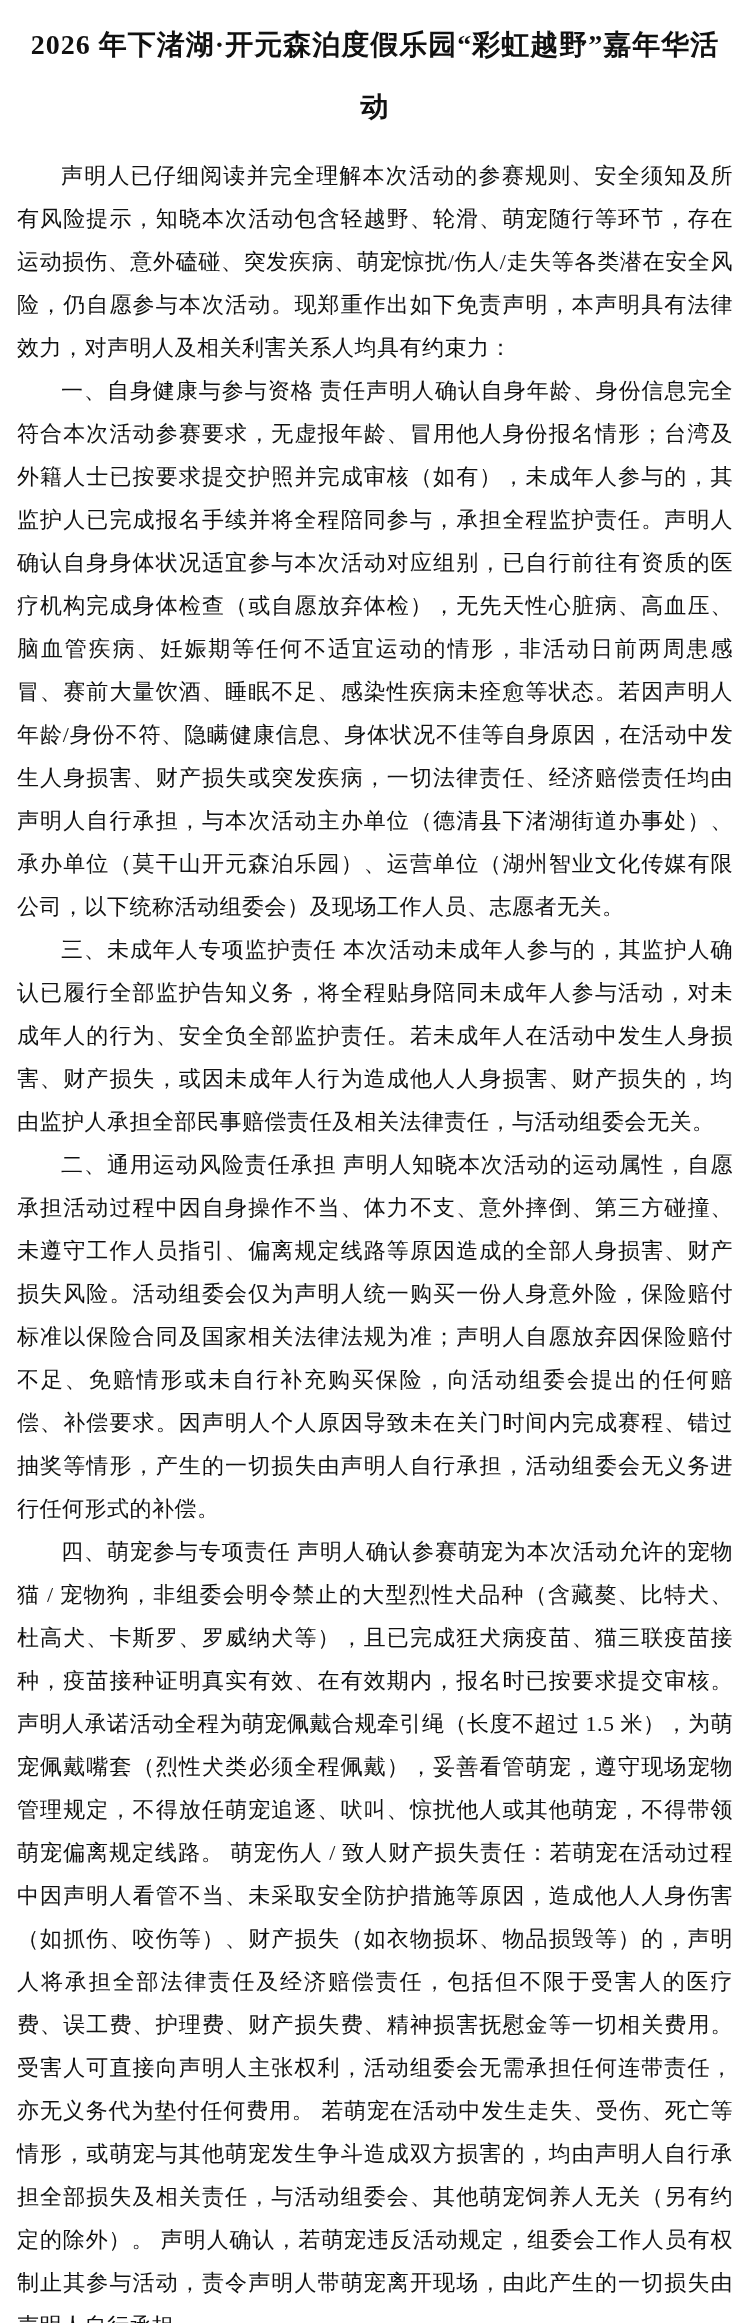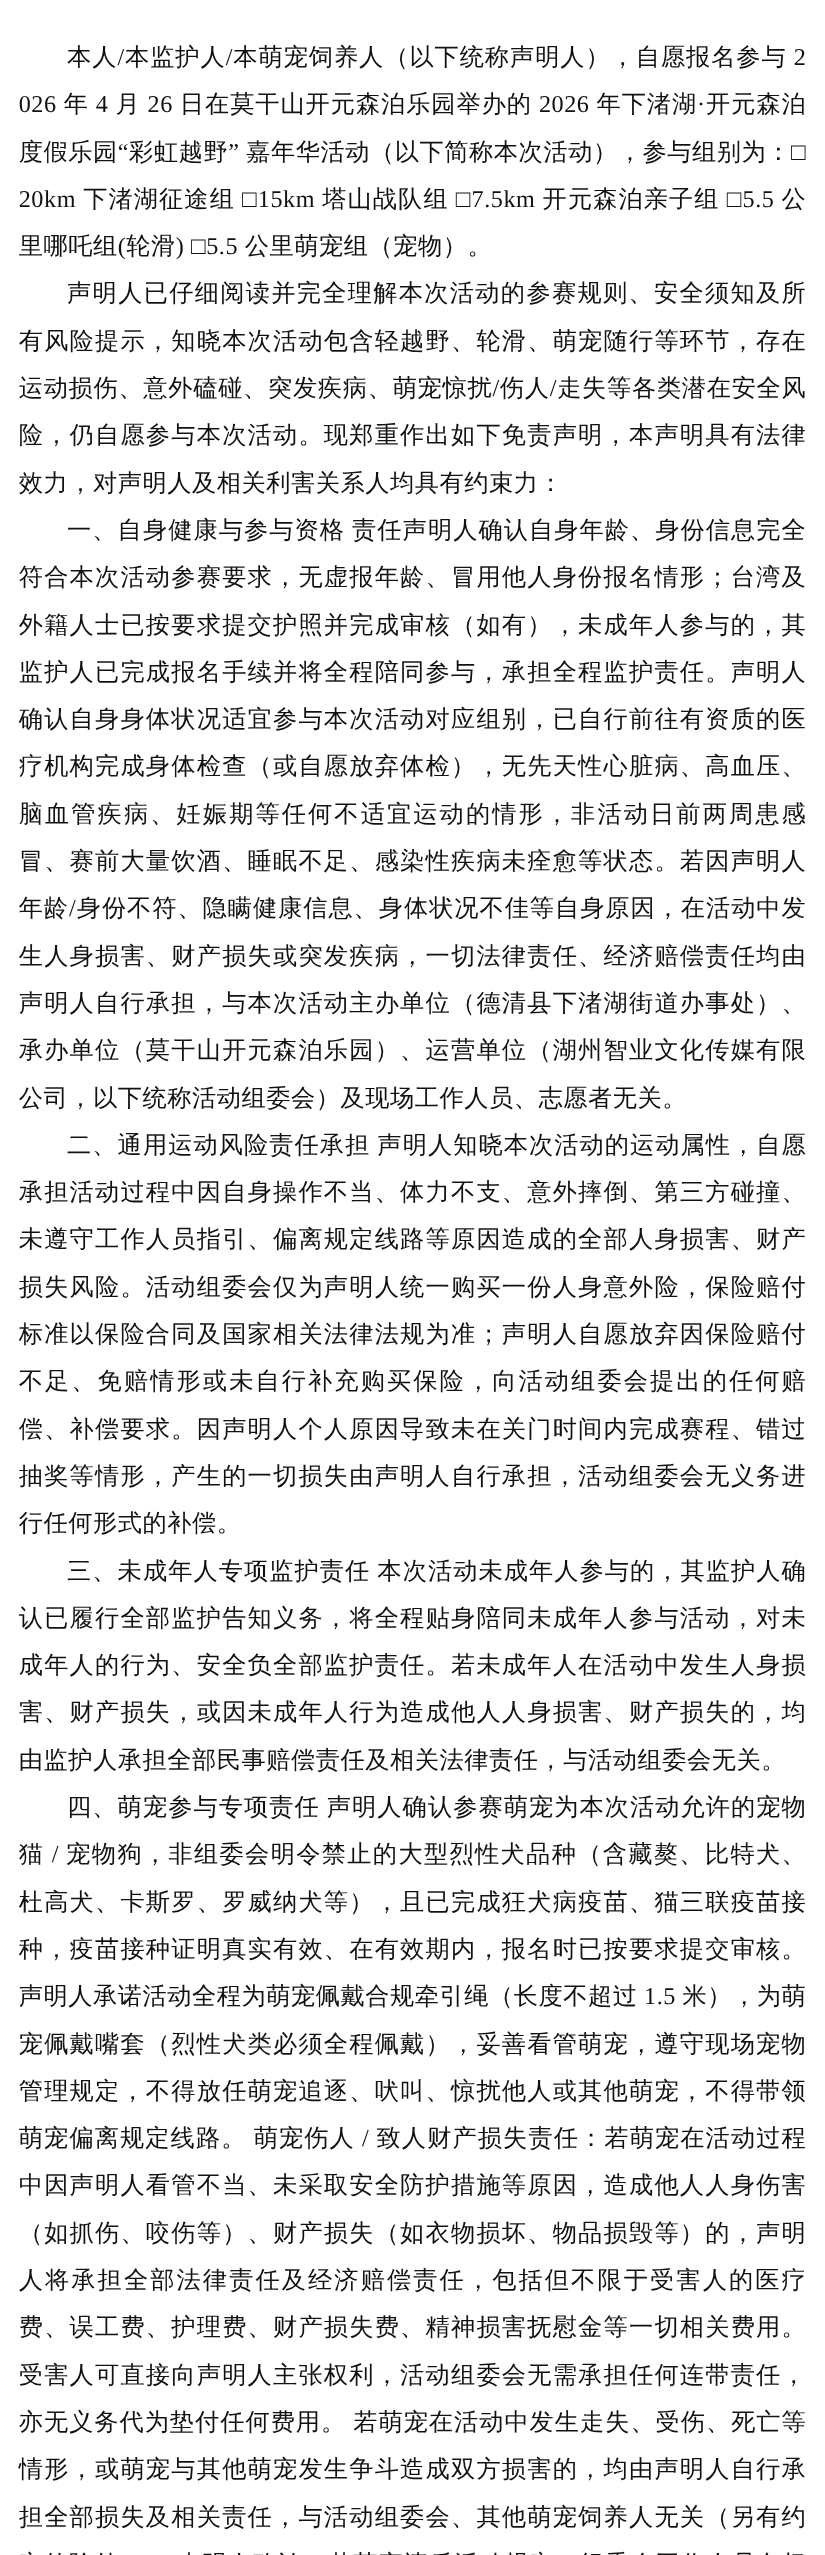--- a/index.html
+++ b/index.html
@@ -41,23 +41,23 @@
     word-break: break-all;
   }
   .para b {
     font-weight: normal;
   }
 </style>
 </head>
 <body>
 
 <div class="page">
+  <h1 class="doc-title">2026 年下渚湖·开元森泊度假乐园“彩虹越野”嘉年华活动</h1>
 
   <div class="doc-body">
-      <p class="para">本人/本监护人/本萌宠饲养人（以下统称声明人），自愿报名参与 2026 年 4 月 26 日在莫干山开元森泊乐园举办的 2026 年下渚湖·开元森泊度假乐园“彩虹越野” 嘉年华活动（以下简称本次活动），参与组别为：□20km 下渚湖征途组 □15km 塔山战队组 □7.5km 开元森泊亲子组 □5.5 公里哪吒组(轮滑) □5.5 公里萌宠组（宠物）。</p>
       <p class="para">声明人已仔细阅读并完全理解本次活动的参赛规则、安全须知及所有风险提示，知晓本次活动包含轻越野、轮滑、萌宠随行等环节，存在运动损伤、意外磕碰、突发疾病、萌宠惊扰/伤人/走失等各类潜在安全风险，仍自愿参与本次活动。现郑重作出如下免责声明，本声明具有法律效力，对声明人及相关利害关系人均具有约束力：</p>
       <p class="para"><b>一、自身健康与参与资格</b> 责任声明人确认自身年龄、身份信息完全符合本次活动参赛要求，无虚报年龄、冒用他人身份报名情形；台湾及外籍人士已按要求提交护照并完成审核（如有），未成年人参与的，其监护人已完成报名手续并将全程陪同参与，承担全程监护责任。声明人确认自身身体状况适宜参与本次活动对应组别，已自行前往有资质的医疗机构完成身体检查（或自愿放弃体检），无先天性心脏病、高血压、脑血管疾病、妊娠期等任何不适宜运动的情形，非活动日前两周患感冒、赛前大量饮酒、睡眠不足、感染性疾病未痊愈等状态。若因声明人年龄/身份不符、隐瞒健康信息、身体状况不佳等自身原因，在活动中发生人身损害、财产损失或突发疾病，一切法律责任、经济赔偿责任均由声明人自行承担，与本次活动主办单位（德清县下渚湖街道办事处）、承办单位（莫干山开元森泊乐园）、运营单位（湖州智业文化传媒有限公司，以下统称活动组委会）及现场工作人员、志愿者无关。</p>
+      <p class="para"><b>三、未成年人专项监护责任</b> 本次活动未成年人参与的，其监护人确认已履行全部监护告知义务，将全程贴身陪同未成年人参与活动，对未成年人的行为、安全负全部监护责任。若未成年人在活动中发生人身损害、财产损失，或因未成年人行为造成他人人身损害、财产损失的，均由监护人承担全部民事赔偿责任及相关法律责任，与活动组委会无关。</p>
       <p class="para"><b>二、通用运动风险责任承担</b> 声明人知晓本次活动的运动属性，自愿承担活动过程中因自身操作不当、体力不支、意外摔倒、第三方碰撞、未遵守工作人员指引、偏离规定线路等原因造成的全部人身损害、财产损失风险。活动组委会仅为声明人统一购买一份人身意外险，保险赔付标准以保险合同及国家相关法律法规为准；声明人自愿放弃因保险赔付不足、免赔情形或未自行补充购买保险，向活动组委会提出的任何赔偿、补偿要求。因声明人个人原因导致未在关门时间内完成赛程、错过抽奖等情形，产生的一切损失由声明人自行承担，活动组委会无义务进行任何形式的补偿。</p>
-      <p class="para"><b>三、未成年人专项监护责任</b> 本次活动未成年人参与的，其监护人确认已履行全部监护告知义务，将全程贴身陪同未成年人参与活动，对未成年人的行为、安全负全部监护责任。若未成年人在活动中发生人身损害、财产损失，或因未成年人行为造成他人人身损害、财产损失的，均由监护人承担全部民事赔偿责任及相关法律责任，与活动组委会无关。</p>
       <p class="para"><b>四、萌宠参与专项责任</b> 声明人确认参赛萌宠为本次活动允许的宠物猫 / 宠物狗，非组委会明令禁止的大型烈性犬品种（含藏獒、比特犬、杜高犬、卡斯罗、罗威纳犬等），且已完成狂犬病疫苗、猫三联疫苗接种，疫苗接种证明真实有效、在有效期内，报名时已按要求提交审核。声明人承诺活动全程为萌宠佩戴合规牵引绳（长度不超过 1.5 米），为萌宠佩戴嘴套（烈性犬类必须全程佩戴），妥善看管萌宠，遵守现场宠物管理规定，不得放任萌宠追逐、吠叫、惊扰他人或其他萌宠，不得带领萌宠偏离规定线路。 萌宠伤人 / 致人财产损失责任：若萌宠在活动过程中因声明人看管不当、未采取安全防护措施等原因，造成他人人身伤害（如抓伤、咬伤等）、财产损失（如衣物损坏、物品损毁等）的，声明人将承担全部法律责任及经济赔偿责任，包括但不限于受害人的医疗费、误工费、护理费、财产损失费、精神损害抚慰金等一切相关费用。受害人可直接向声明人主张权利，活动组委会无需承担任何连带责任，亦无义务代为垫付任何费用。 若萌宠在活动中发生走失、受伤、死亡等情形，或萌宠与其他萌宠发生争斗造成双方损害的，均由声明人自行承担全部损失及相关责任，与活动组委会、其他萌宠饲养人无关（另有约定的除外）。 声明人确认，若萌宠违反活动规定，组委会工作人员有权制止其参与活动，责令声明人带萌宠离开现场，由此产生的一切损失由声明人自行承担。</p>
     </div>
 
 </div>
 
 </body></html>

